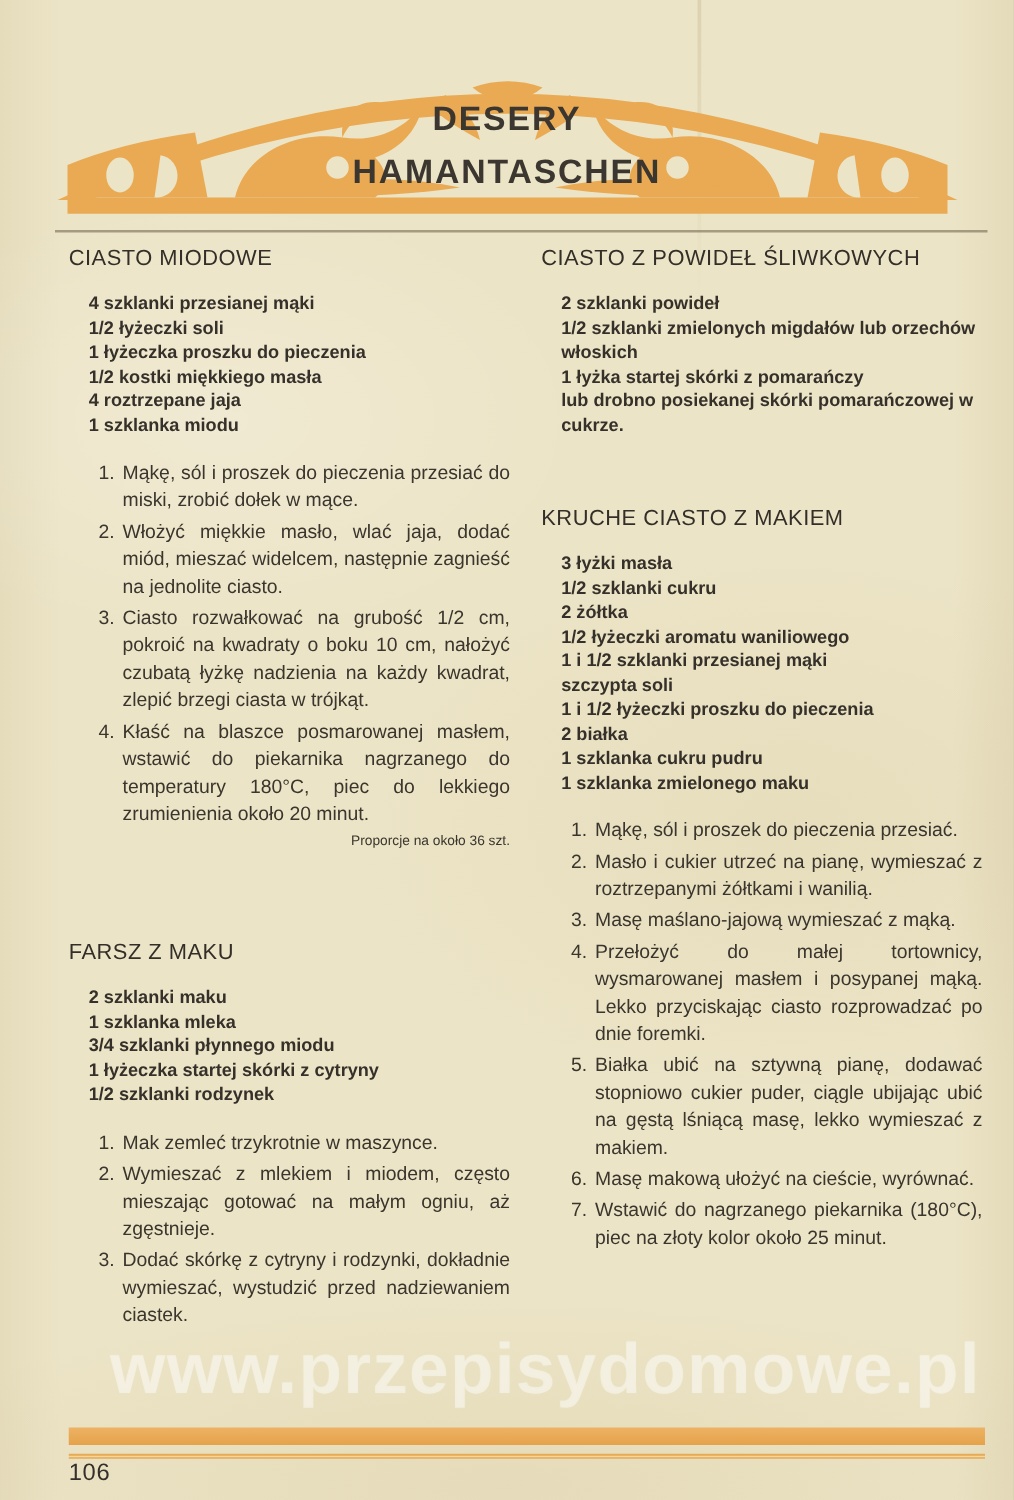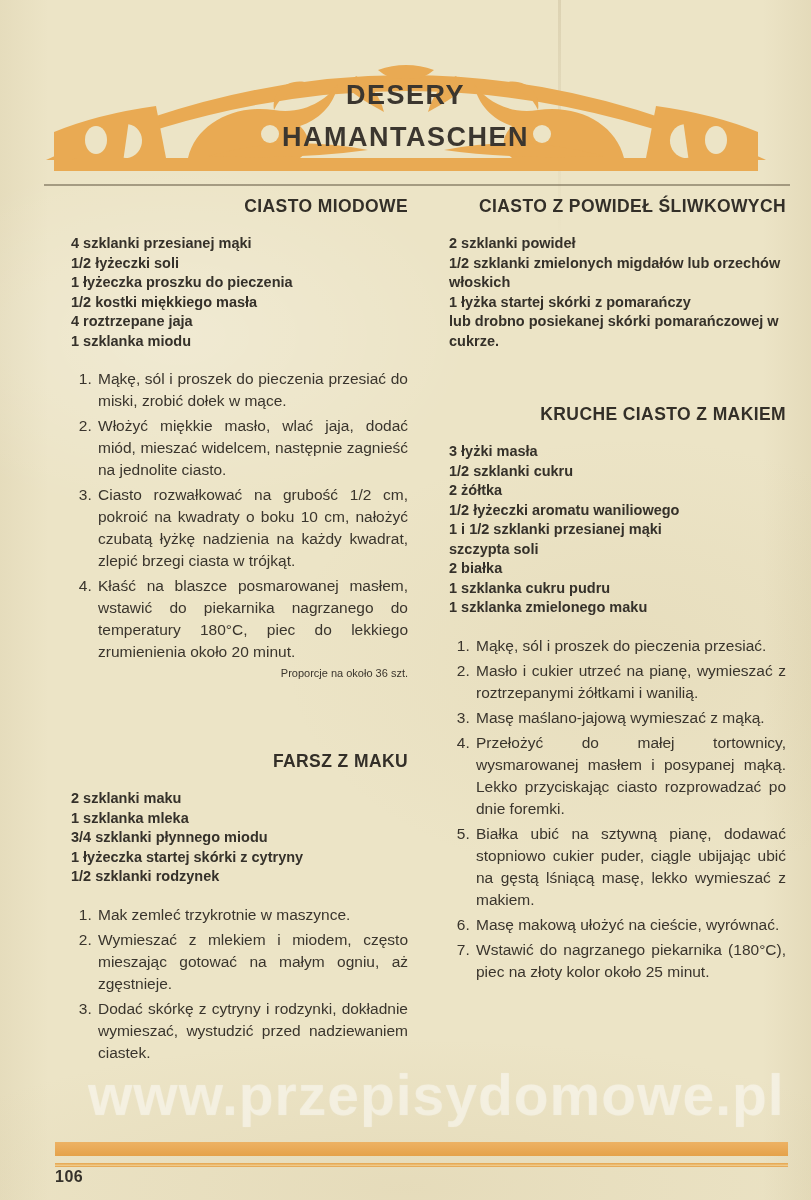--- a/index.html
+++ b/index.html
@@ -38,22 +38,22 @@
     font-weight:bold;font-size:27px;line-height:42px;
     letter-spacing:1.5px;color:#3b362f;
   }
 
   
   .col{position:absolute;top:196px;width:353px;}
   .col-left{left:55px;}
   .col-right{left:433px;}
 
   .recipe-title{
-    font-size:17.5px;font-weight:bold;letter-spacing:.4px;
-    margin:0 0 17px 0;color:#332f28;text-align:right;
+    font-size:17.5px;font-weight:normal;letter-spacing:.4px;
+    margin:0 0 17px 0;color:#332f28;
   }
   .recipe{margin:0;}
   .ingredients{
     list-style:none;margin:0 0 17px 16px;padding:0;
     font-weight:bold;font-size:14.5px;line-height:19.5px;
     color:#35312a;
   }
   .steps{
     margin:0;padding:0 0 0 29px;
     font-size:15.5px;line-height:22px;text-align:justify;
@@ -74,21 +74,21 @@
   .footer-bar{
     position:absolute;left:55px;top:1142px;width:733px;height:14px;
     background:linear-gradient(180deg,#edb264,#e5a24a);
   }
   .footer-line{
     position:absolute;left:55px;top:1163px;width:733px;height:4px;
     background:linear-gradient(180deg,#e7ab58 30%, #f3d79e 55%, #e7ab58 80%);
   }
   .page-number{
     position:absolute;left:55px;top:1168px;
-    font-size:16px;font-weight:bold;color:#35312a;letter-spacing:.5px;
+    font-size:19px;font-weight:normal;color:#35312a;letter-spacing:.5px;
   }
   .watermark{
     position:absolute;left:88px;top:1062px;width:700px;
     font-size:57px;font-weight:bold;letter-spacing:1px;
     color:rgba(255,255,255,0.40);
     text-shadow:0 0 2px rgba(255,255,255,0.18);
     white-space:nowrap;pointer-events:none;z-index:5;
   }
 </style>
 </head>
@@ -198,20 +198,21 @@
 
     <section class="recipe">
       <h2 class="recipe-title">KRUCHE CIASTO Z MAKIEM</h2>
       <ul class="ingredients">
           <li>3 łyżki masła</li>
           <li>1/2 szklanki cukru</li>
           <li>2 żółtka</li>
           <li>1/2 łyżeczki aromatu waniliowego</li>
           <li>1 i 1/2 szklanki przesianej mąki</li>
           <li>szczypta soli</li>
+          <li>1 i 1/2 łyżeczki proszku do pieczenia</li>
           <li>2 białka</li>
           <li>1 szklanka cukru pudru</li>
           <li>1 szklanka zmielonego maku</li>
         </ul>
       <ol class="steps">
           <li>Mąkę, sól i proszek do pieczenia przesiać.</li>
           <li>Masło i cukier utrzeć na pianę, wymieszać z roztrzepanymi żółtkami i wanilią.</li>
           <li>Masę maślano-jajową wymieszać z mąką.</li>
           <li>Przełożyć do małej tortownicy, wysmarowanej masłem i posypanej mąką. Lekko przyciskając ciasto rozprowadzać po dnie foremki.</li>
           <li>Białka ubić na sztywną pianę, dodawać stopniowo cukier puder, ciągle ubijając ubić na gęstą lśniącą masę, lekko wymieszać z makiem.</li>

